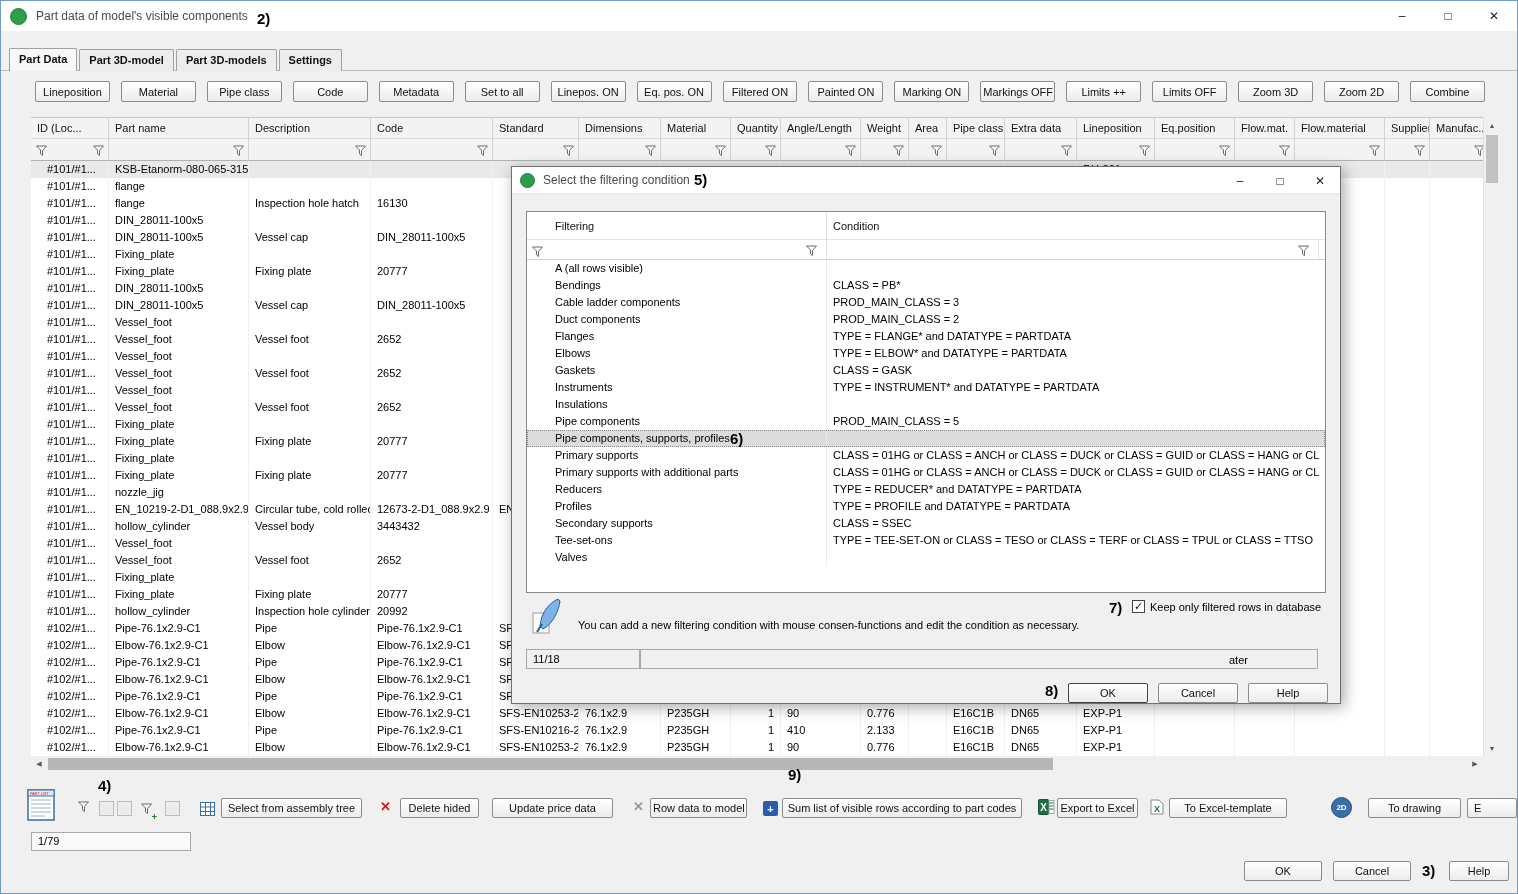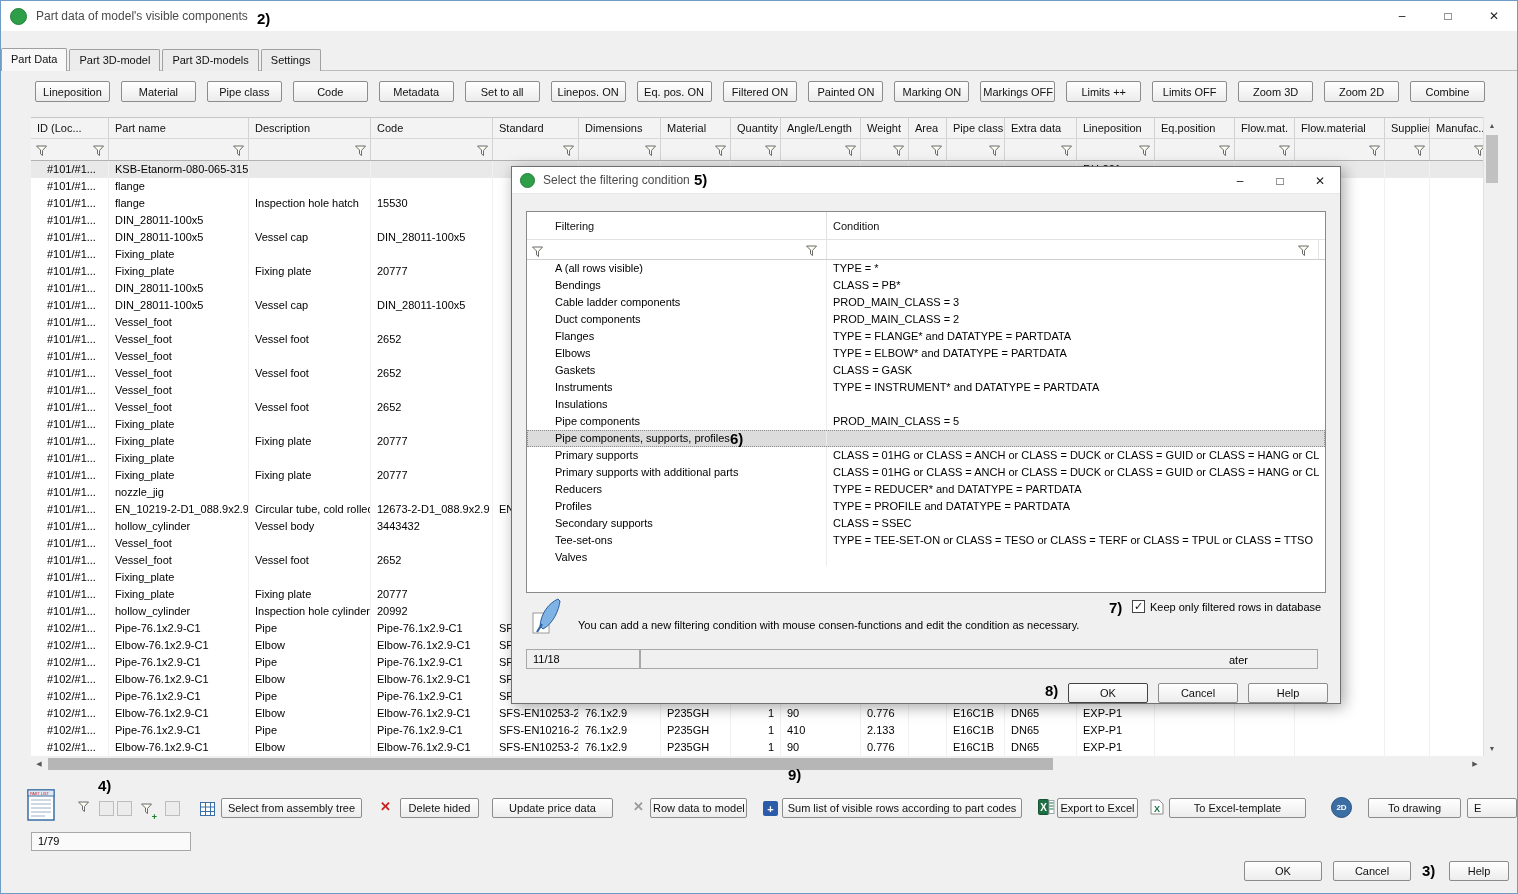--- a/index.html
+++ b/index.html
@@ -7,21 +7,21 @@
   #app{position:relative;width:1518px;height:894px;margin:0 auto;background:#f0f0f0;border:1px solid #6f9bc4;overflow:hidden;}
 
   
   .titlebar{position:absolute;left:0;top:0;width:100%;height:30px;background:#ffffff;display:flex;align-items:center;}
   .appicon{width:17px;height:17px;border-radius:50%;background:#2e9e49;border:1px solid #20803a;margin:0 9px;flex:0 0 auto;}
   .title{font-size:12px;color:#4a4a4a;white-space:nowrap;}
   .wincontrols{position:absolute;right:0;top:0;display:flex;}
   .winbtn{width:46px;height:30px;display:flex;align-items:center;justify-content:center;font-size:12px;color:#222;cursor:default;}
 
   
-  .tabbar{position:absolute;left:0;top:47px;width:100%;height:23px;border-bottom:1px solid #bdbdbd;}
+  .tabbar{position:absolute;left:0;top:47px;width:100%;height:23px;border-bottom:1px solid #bdbdbd;padding-left:8px;font-weight:bold;}
   .tab{display:inline-block;height:22px;line-height:21px;padding:0 9px;font-size:11px;color:#111;border:1px solid #a0a0a0;border-bottom:none;background:#ececec;margin-right:2px;border-radius:2px 2px 0 0;vertical-align:bottom;}
   .tab.active{background:#f8f8f8;height:23px;}
 
   
   .toolbar{position:absolute;left:34px;top:80px;width:1450px;height:21px;display:flex;gap:11px;}
   .btn{font-family:"Liberation Sans",sans-serif;font-size:11px;color:#111;background:linear-gradient(#ffffff,#ececec);border:1px solid #8c8c8c;border-radius:2px;height:21px;line-height:18px;text-align:center;padding:0 2px;white-space:nowrap;overflow:hidden;cursor:default;}
   .toolbar .btn{flex:1 1 0;}
 
   
   #mt-head{position:absolute;left:30px;top:116px;width:1452px;height:22px;display:flex;background:#f3f3f3;border-top:1px solid #c6c6c6;border-bottom:1px solid #d8d8d8;overflow:hidden;}
@@ -291,21 +291,21 @@
         <div class="tcell" style="width: 80px;"></div>
         <div class="tcell" style="width: 60px;"></div>
         <div class="tcell" style="width: 90px;"></div>
         <div class="tcell" style="width: 45px;"></div>
         <div class="tcell" style="width: 60px;"></div>
       </div>
       <div class="trow">
         <div class="tcell idc" style="width: 78px;">#101/#1...</div>
         <div class="tcell" style="width: 140px;">flange</div>
         <div class="tcell" style="width: 122px;">Inspection hole hatch</div>
-        <div class="tcell" style="width: 122px;">15530</div>
+        <div class="tcell" style="width: 122px;">16130</div>
         <div class="tcell" style="width: 86px;"></div>
         <div class="tcell" style="width: 82px;"></div>
         <div class="tcell" style="width: 70px;"></div>
         <div class="tcell num" style="width: 50px;"></div>
         <div class="tcell" style="width: 80px;"></div>
         <div class="tcell" style="width: 48px;"></div>
         <div class="tcell" style="width: 38px;"></div>
         <div class="tcell" style="width: 58px;"></div>
         <div class="tcell" style="width: 72px;"></div>
         <div class="tcell" style="width: 78px;"></div>
@@ -1056,21 +1056,21 @@
           <line x1="11.5" y1="10" x2="15.5" y2="10" stroke="#1d7044"></line>
         </svg>
     </span>
     <button class="btn" style="left:1056px;width:81px;">Export to Excel</button>
     <span class="bicon" style="left:1149px;top:14px;">
       <svg width="14" height="16" viewBox="0 0 14 16">
           <path d="M1 1 h8 l4 4 v10 h-12 z" fill="#ffffff" stroke="#8a8a8a"></path>
           <text x="7" y="13" text-anchor="middle" font-size="9" font-weight="bold" fill="#1d7044">X</text>
         </svg>
     </span>
-    <button class="btn" style="left:1168px;width:137px;">To Excel-template</button>
+    <button class="btn" style="left:1168px;width:118px;">To Excel-template</button>
     <span class="bicon icon2d" style="left:1330px;top:12px;">2D</span>
     <button class="btn" style="left:1367px;width:93px;">To drawing</button>
     <button class="btn" style="left:1466px;width:50px;text-align:left;padding-left:6px;">E</button>
   </div>
 
   <div class="statusbox">1/79</div>
 
   <button class="btn footbtn" style="left:1243px;">OK</button>
   <button class="btn footbtn" style="left:1332px;">Cancel</button>
   <button class="btn footbtn" style="left:1448px;width:60px;">Help</button>
@@ -1102,21 +1102,20 @@
           </div>
         <div class="dfcell" style="width:492px;">
             <span class="funnel funnel-slot"><svg width="13" height="12" viewBox="0 0 13 12">
                 <path d="M1.5 1 h10 l-4 4.5 v5 l-2 -1.6 v-3.9 z" fill="#fffdf2" stroke="#6b6b6b"></path>
               </svg></span>
           </div>
       </div>
       <div id="dlg-body">
           <div class="drow">
             <div class="dcf">A (all rows visible)</div>
-            <div class="dcc">TYPE = *</div>
           </div>
           <div class="drow">
             <div class="dcf">Bendings</div>
             <div class="dcc">CLASS = PB*</div>
           </div>
           <div class="drow">
             <div class="dcf">Cable ladder components</div>
             <div class="dcc">PROD_MAIN_CLASS = 3</div>
           </div>
           <div class="drow">

